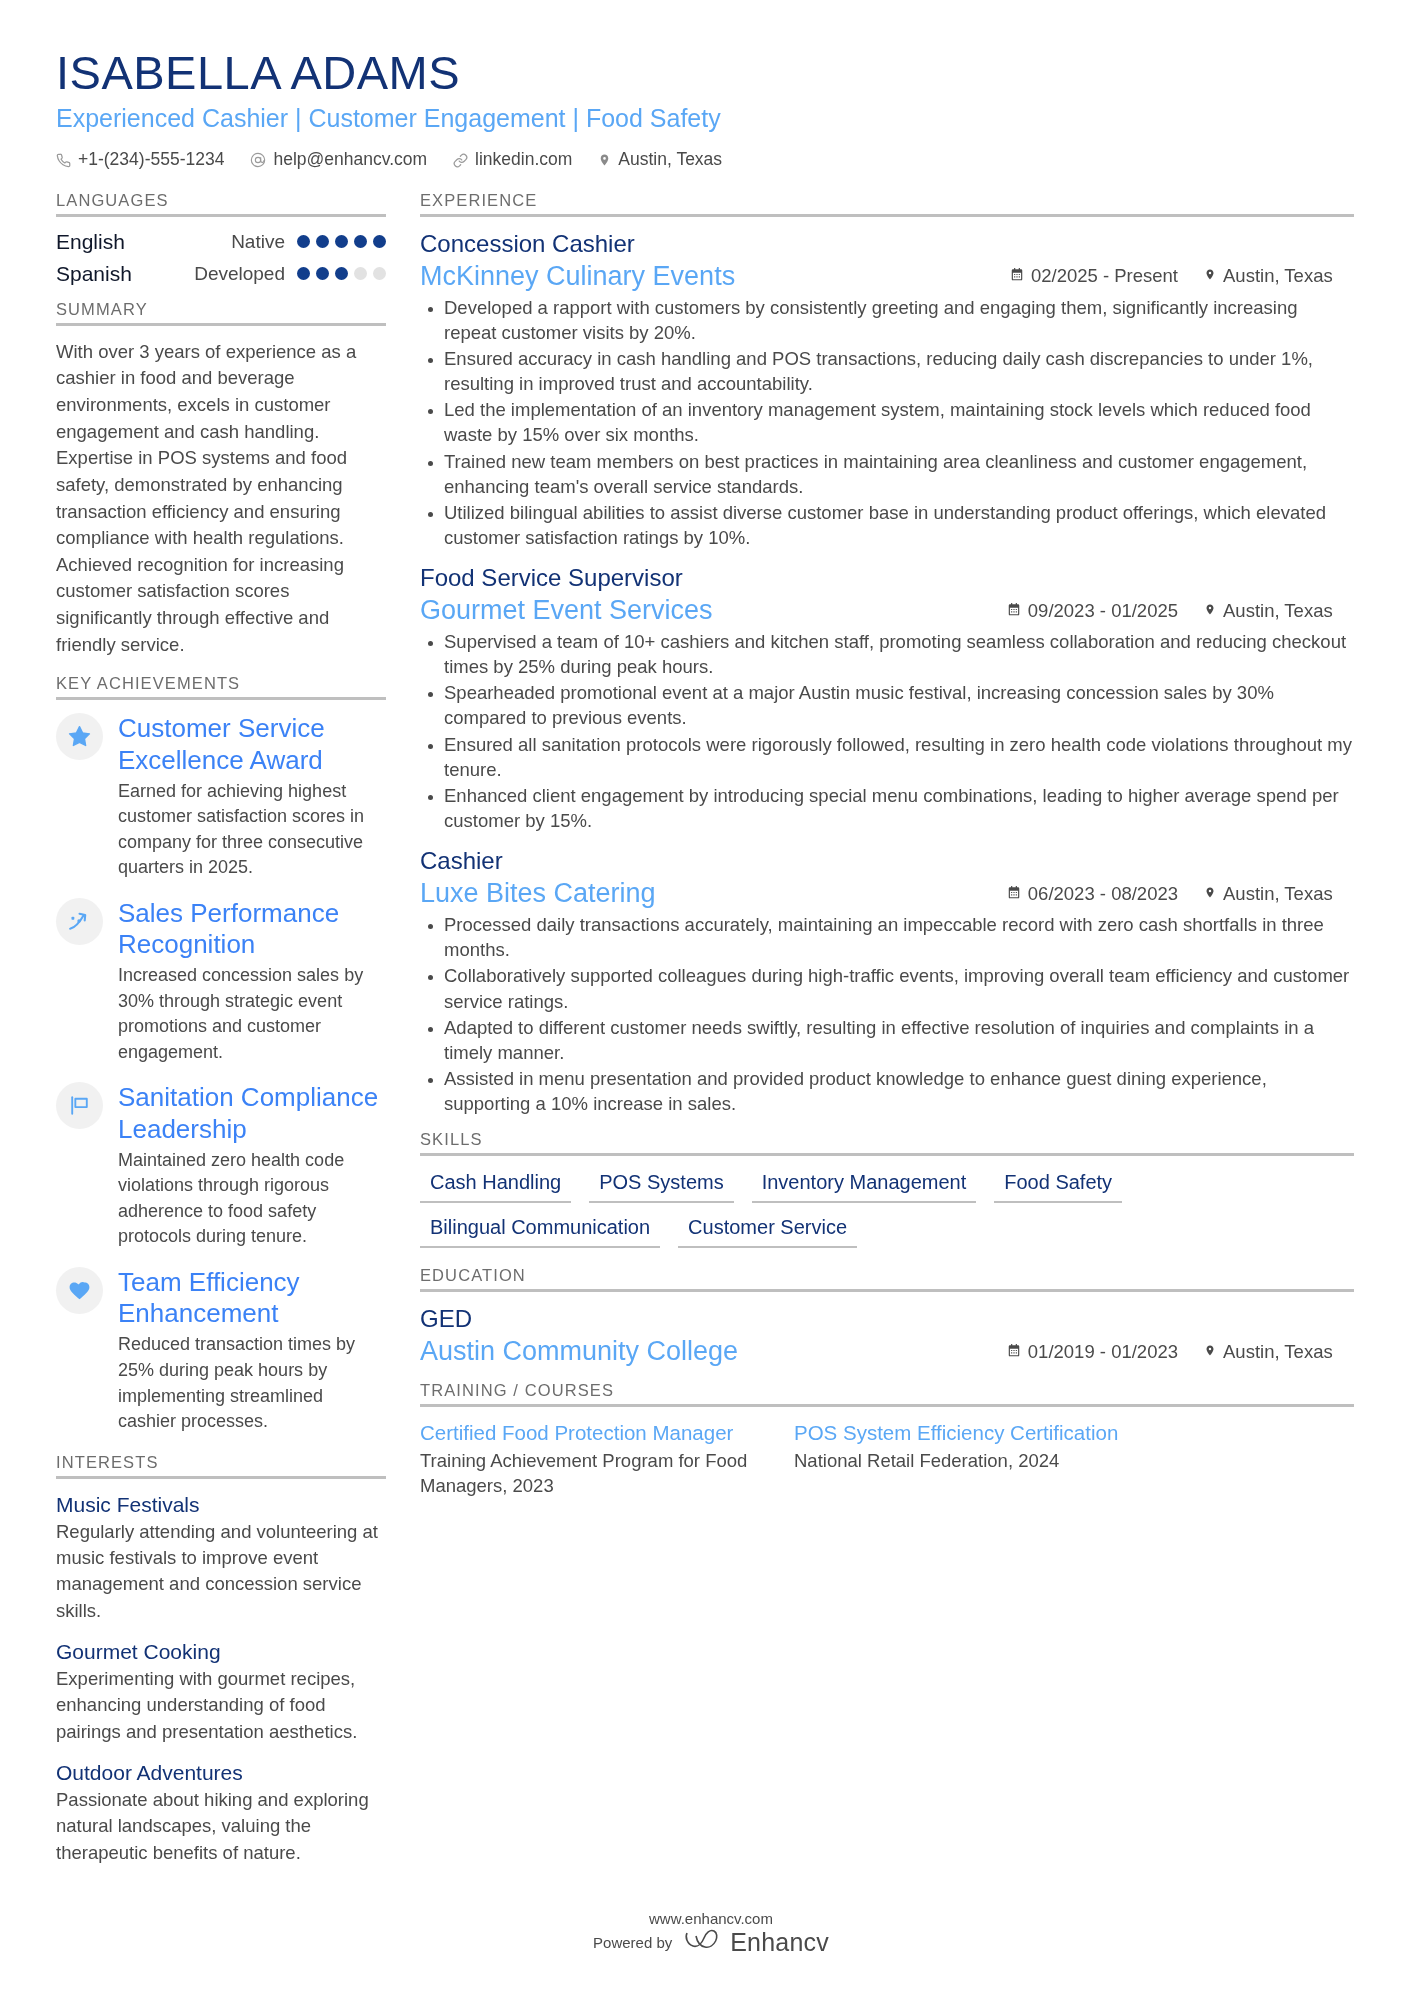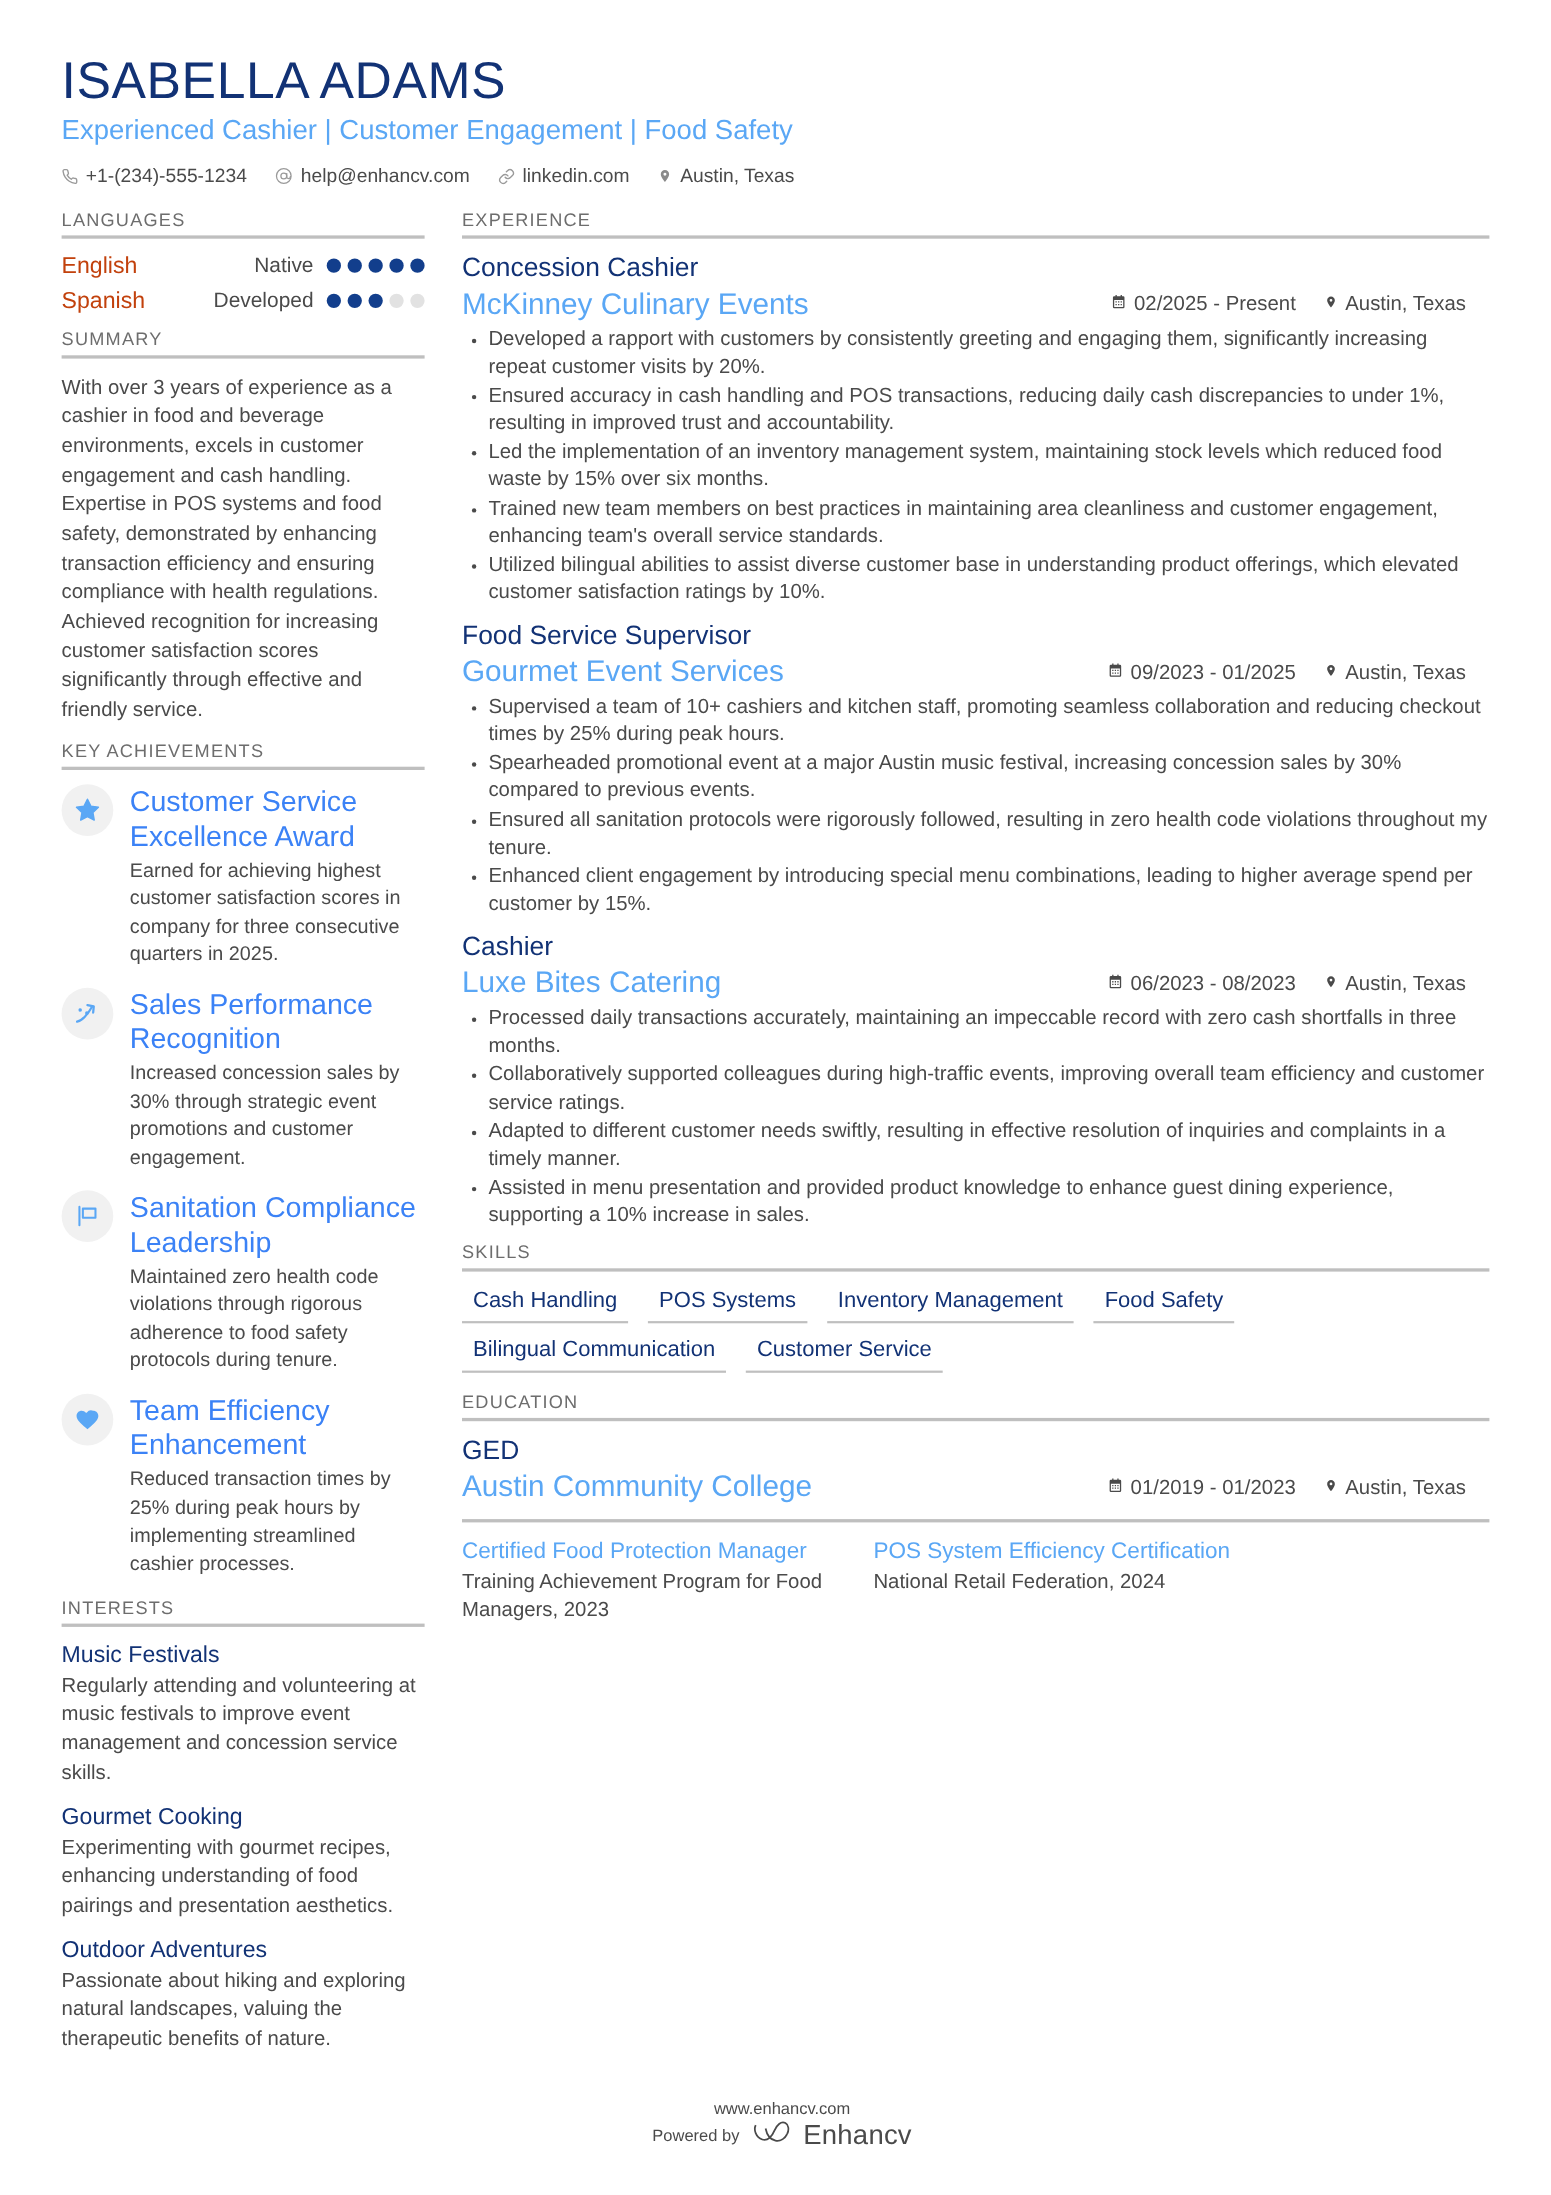--- a/index.html
+++ b/index.html
@@ -50,21 +50,21 @@
     letter-spacing: 1.1px;
     color: #6d6d6d;
     font-weight: 400;
     text-transform: uppercase;
     padding-bottom: 4px;
   }
   .sect-rule { height: 3px; background: #bfbfbf; width: 100%; margin-bottom: 13px; }
 
   
   .lang-row { display: flex; align-items: center; justify-content: space-between; margin-bottom: 8px; }
-  .lang-name { font-size: 21px; color: #c2410c; }
+  .lang-name { font-size: 21px; color: #0f172a; }
   .lang-right { display: flex; align-items: center; gap: 12px; }
   .lang-level { font-size: 19px; color: #4a4a4a; }
   .dots { display: flex; gap: 6px; align-items: center; }
   .dot { width: 13px; height: 13px; border-radius: 50%; background: #e2e2e2; }
   .dot.on { background: #123e8c; }
 
   
   .body-text { font-size: 18.5px; line-height: 1.44; color: #4a4a4a; }
   .summary { margin-bottom: 16px; }
 
@@ -428,20 +428,21 @@
                   <path d="M12 2C8.13 2 5 5.13 5 9c0 5.25 7 13 7 13s7-7.75 7-13c0-3.87-3.13-7-7-7zm0 9.5A2.5 2.5 0 1 1 12 6.5a2.5 2.5 0 0 1 0 5z"></path>
                 </svg>
               </span>
               <span>Austin, Texas</span>
             </span>
           </div>
         </div>
       </div>
 
       <div class="sect">
+        <div class="sect-title">TRAINING / COURSES</div>
         <div class="sect-rule"></div>
         <div class="train-wrap">
           <div class="train-col">
             <div class="train-title">Certified Food Protection Manager</div>
             <div class="train-sub">Training Achievement Program for Food Managers, 2023</div>
           </div>
           <div class="train-col">
             <div class="train-title">POS System Efficiency Certification</div>
             <div class="train-sub">National Retail Federation, 2024</div>
           </div>

